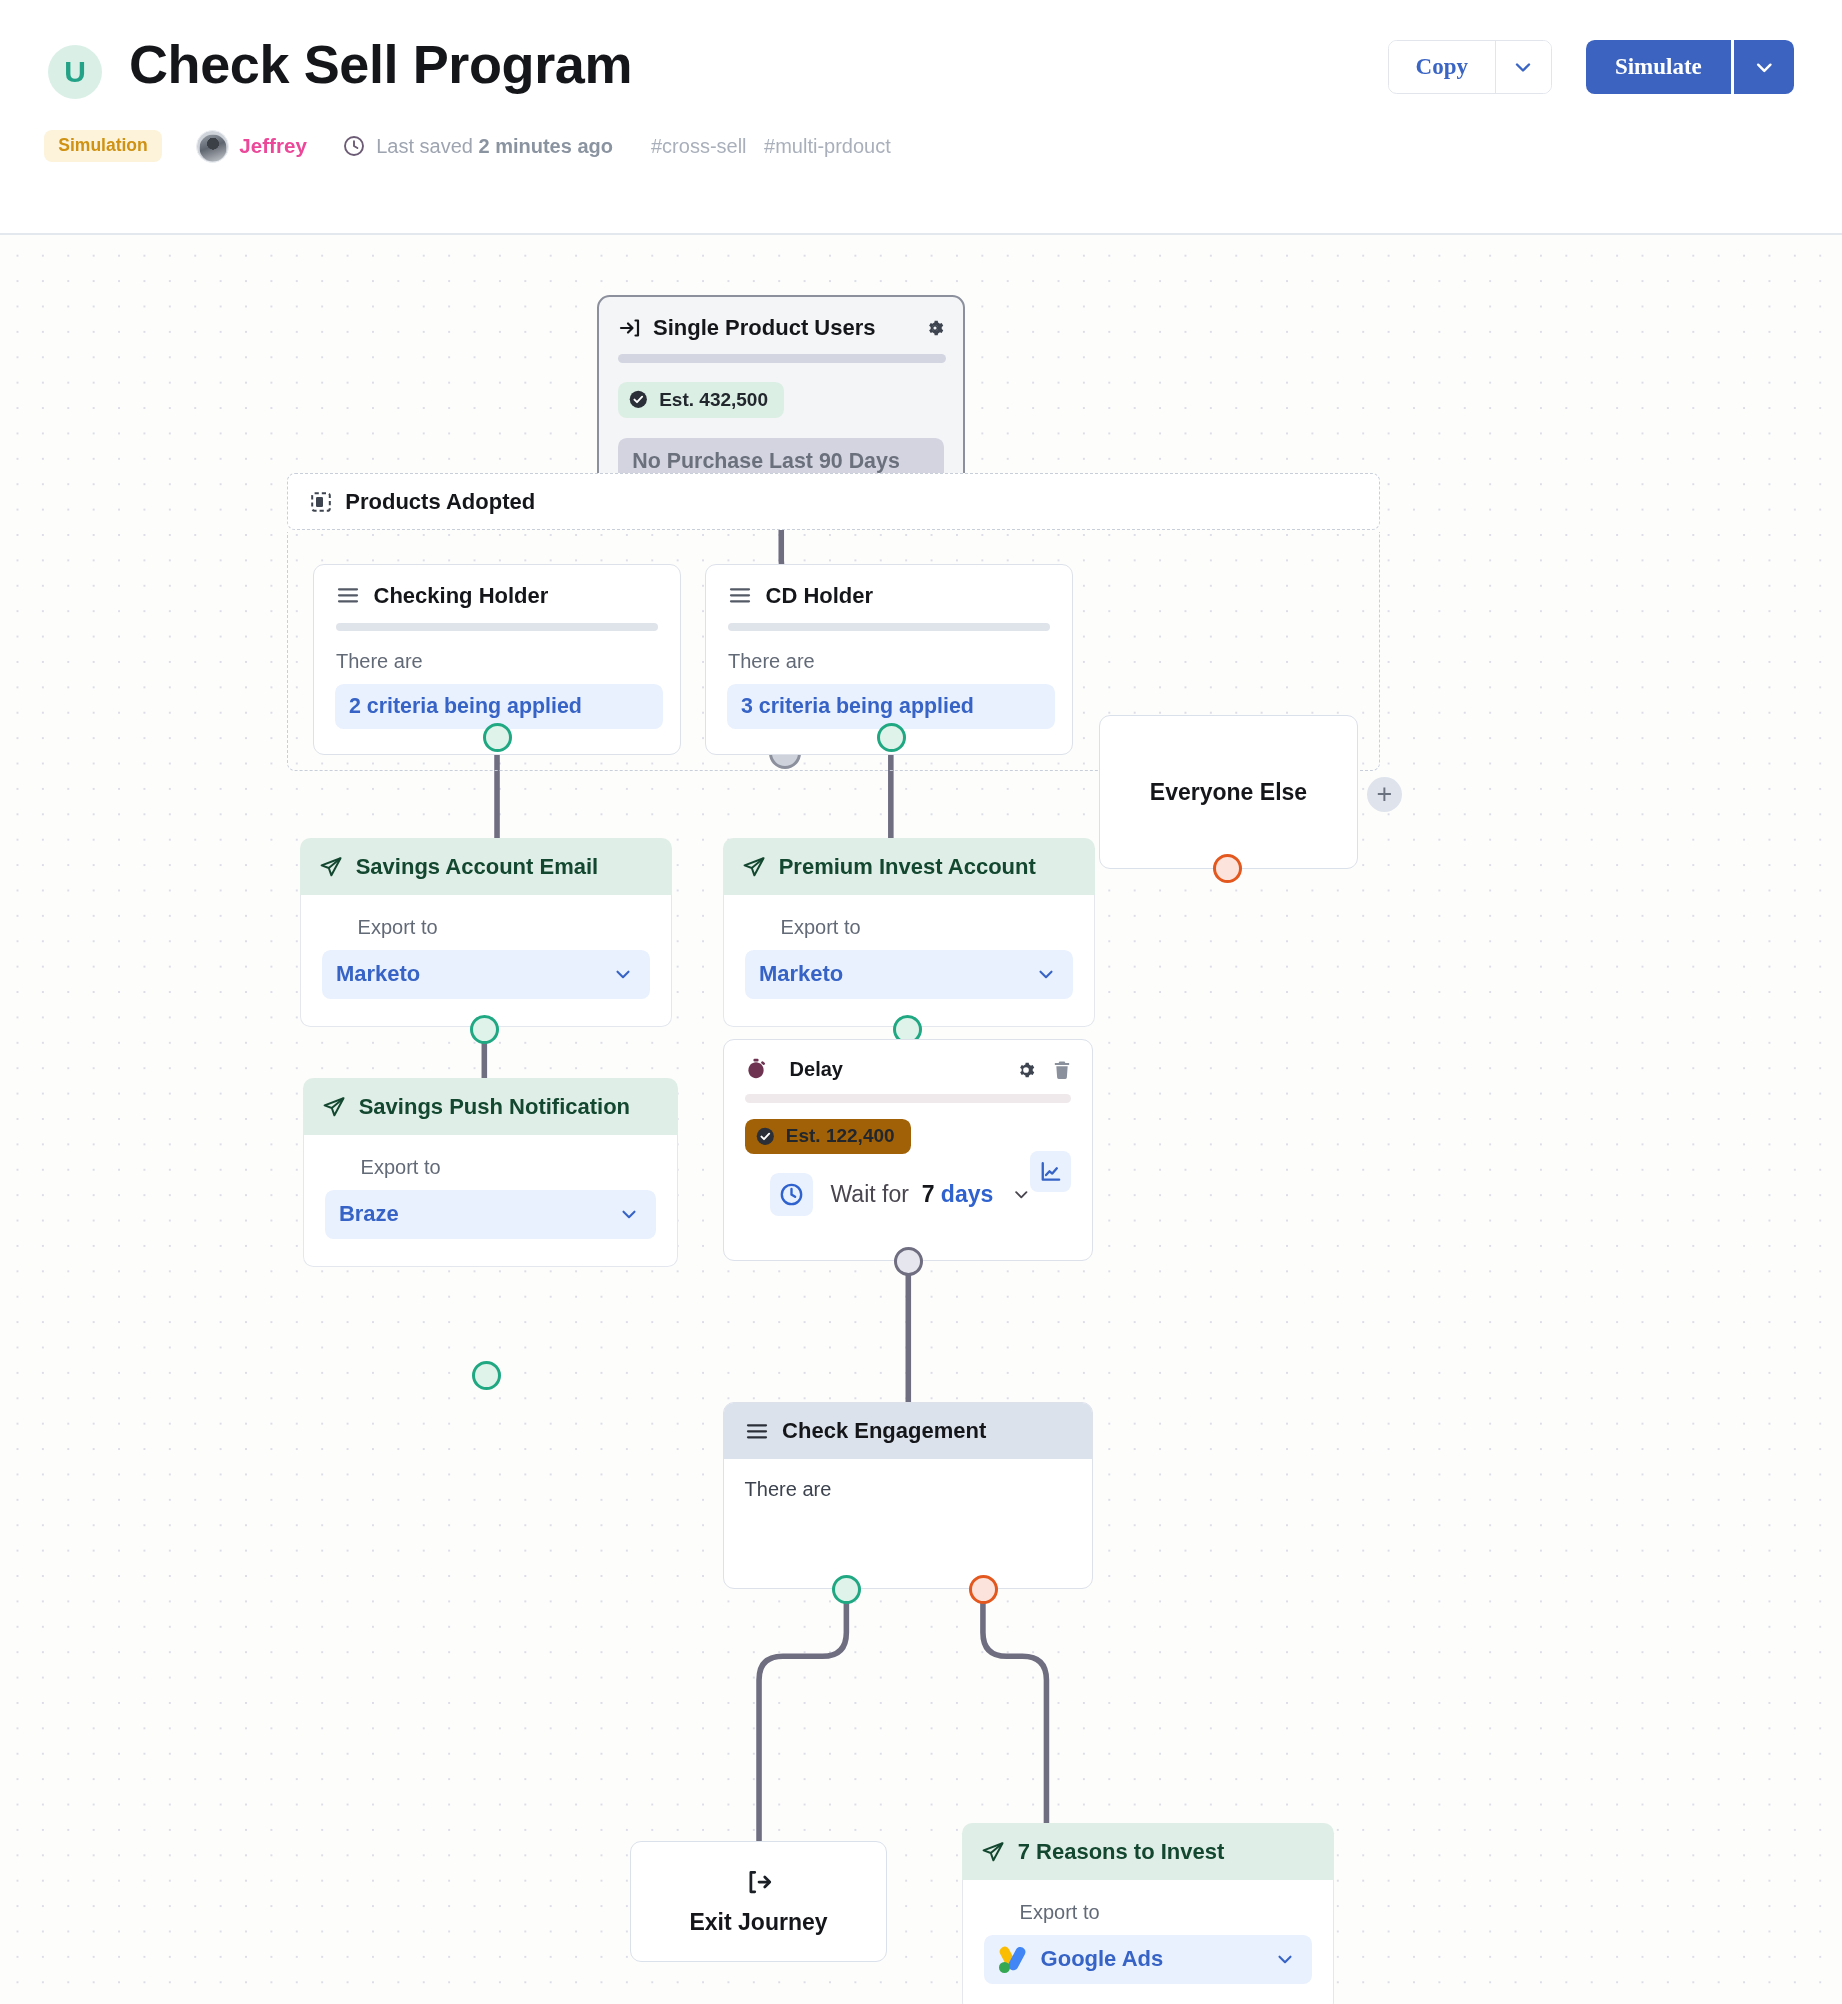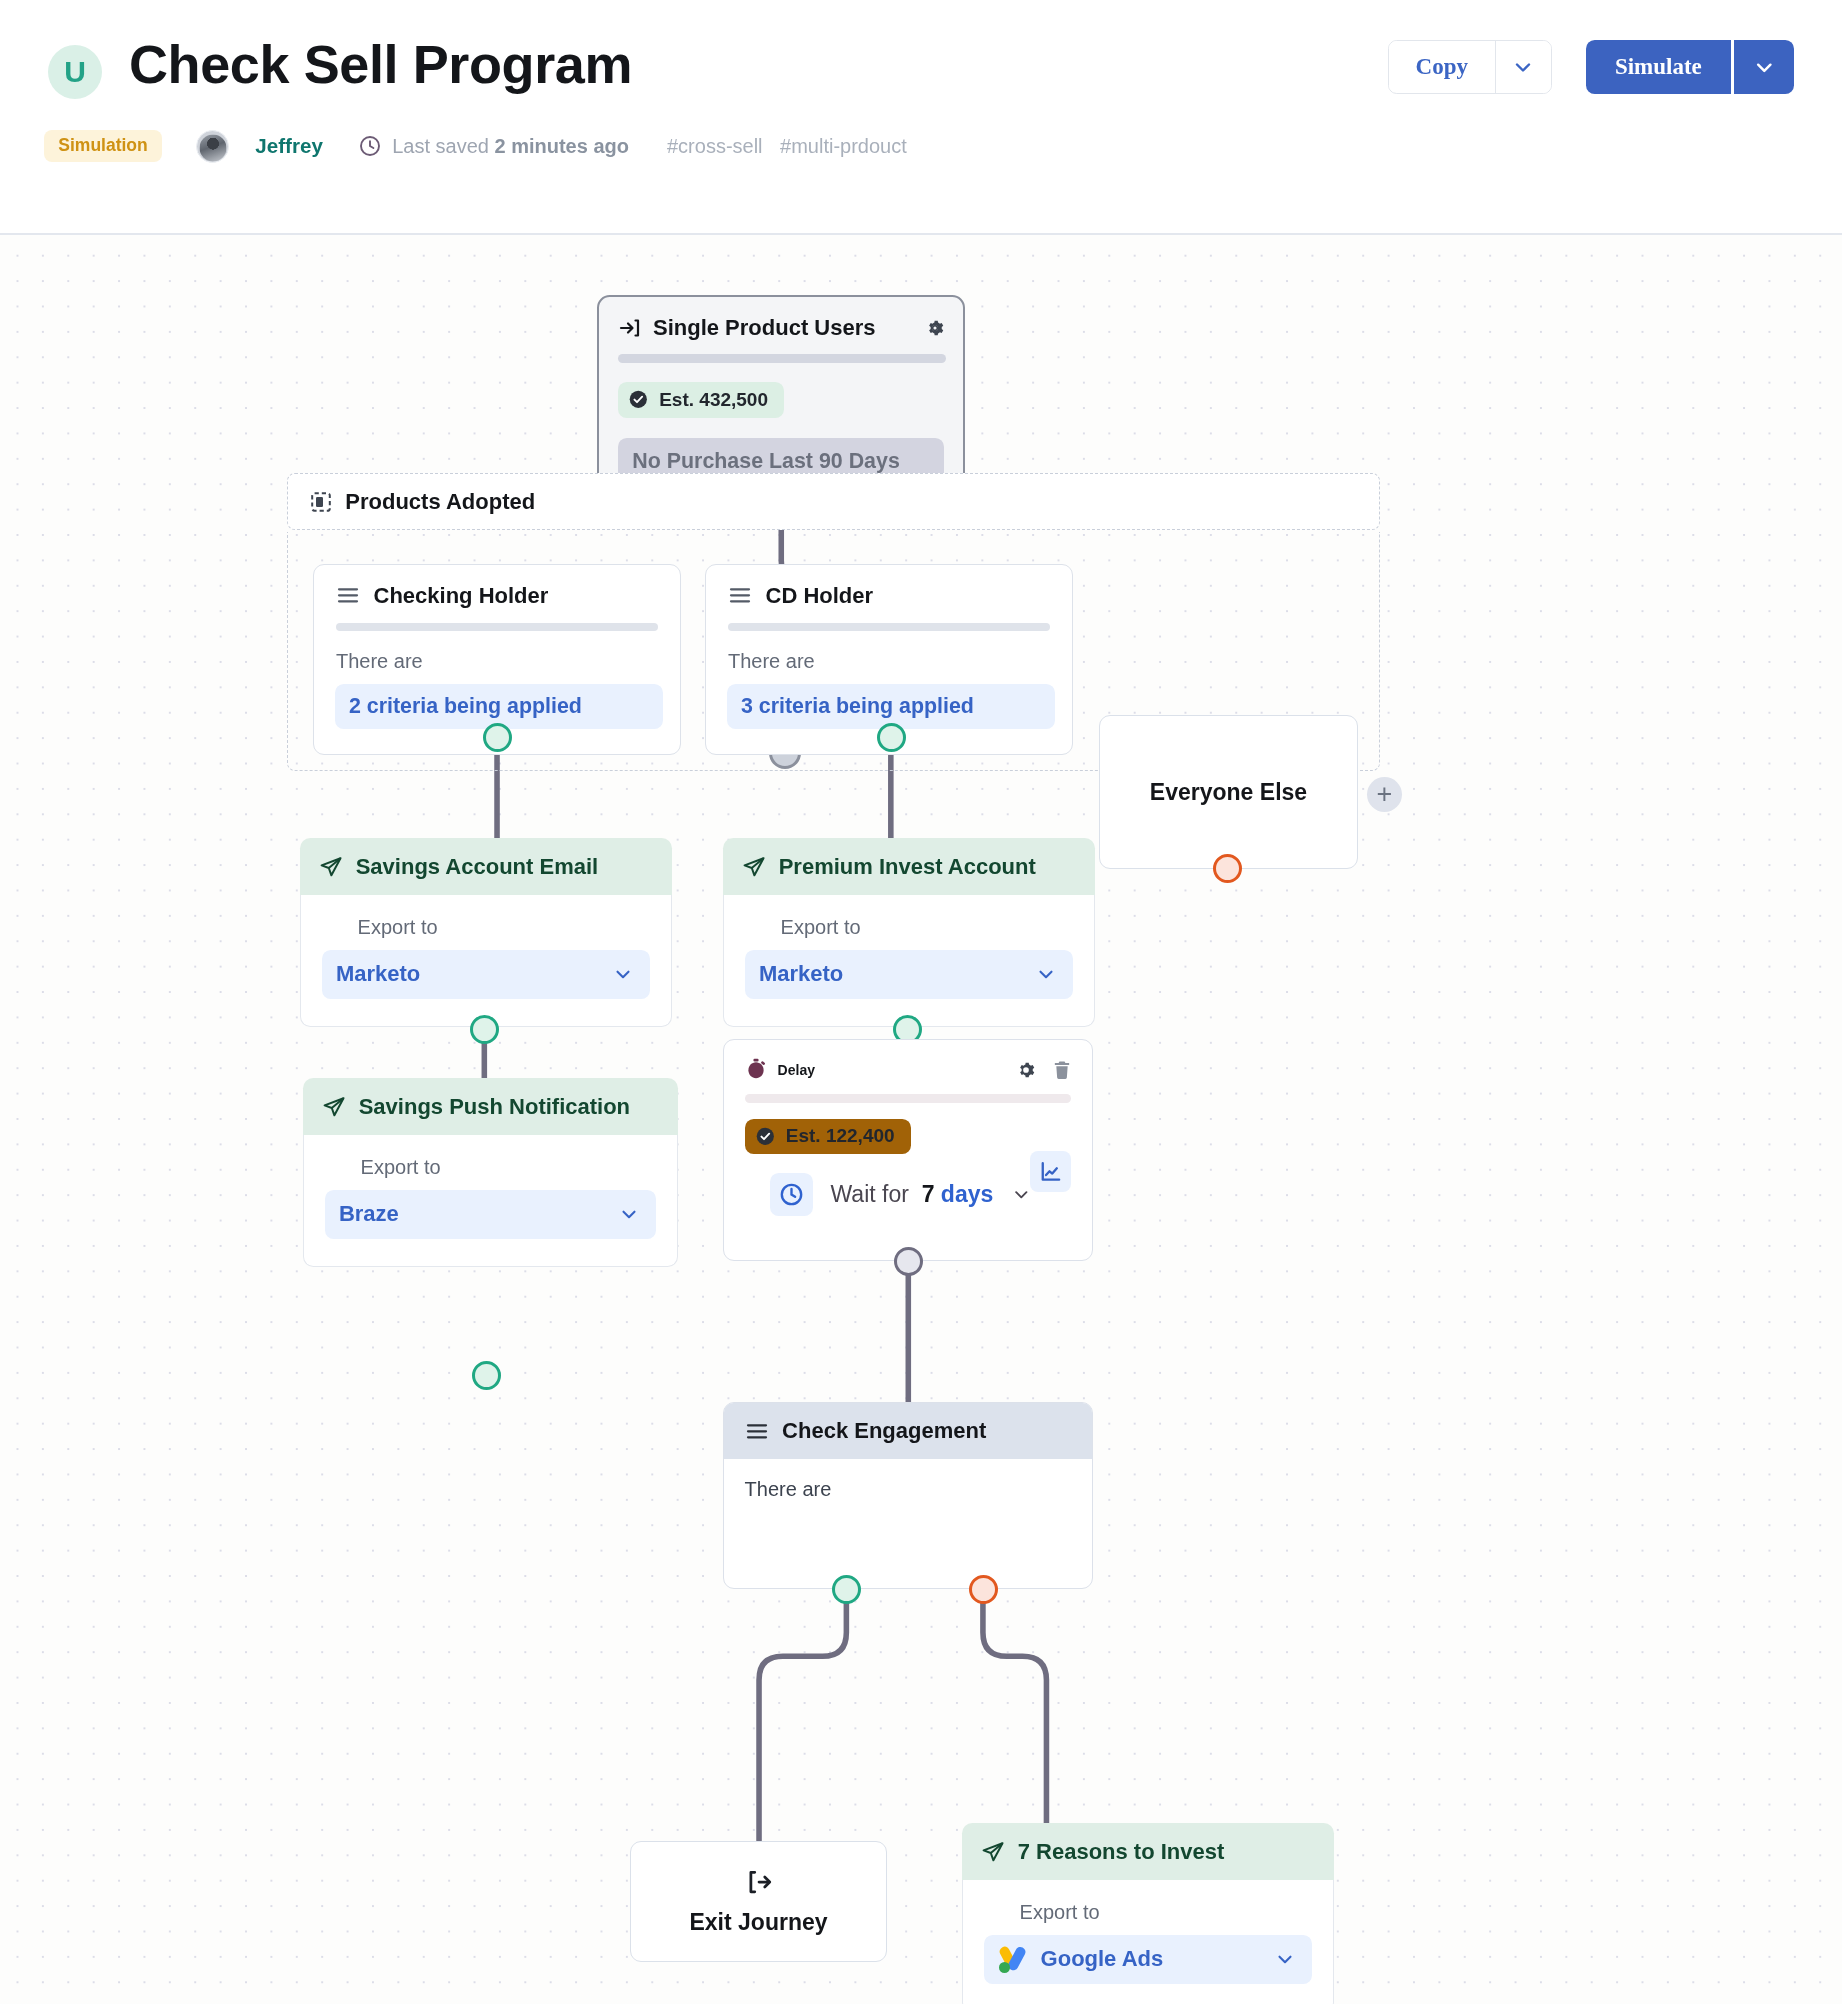--- a/index.html
+++ b/index.html
@@ -47,21 +47,21 @@
     border: 1.6px solid #eceff3;
   }
   #avatar .face {
     position: absolute; left: 50%; top: 56%;
     transform: translate(-50%,-50%);
     width: 27px; height: 27px; border-radius: 50%;
     background:
       radial-gradient(circle at 50% 34%, #3b3f46 0 26%, transparent 27%),
       linear-gradient(160deg,#9aa0a8 0%, #5f656e 45%, #c8ccd2 100%);
   }
-  #author-name { font-size: 20.6px; font-weight: 700; color: #0f766e; margin-left: 16px; }
+  #author-name { font-size: 20.6px; font-weight: 700; color: #ec4899; }
   #saved-block { display: flex; align-items: center; gap: 10.3px; margin-left: 35px; }
   #saved-text { font-size: 20px; color: #9ea5b1; white-space: nowrap; }
   #saved-text b { color: #8a93a0; font-weight: 700; }
   #tags { margin-left: 38px; display: flex; gap: 17.5px; }
   .tag { font-size: 20px; color: #a9b0bb; }
 
   
   #header-actions { position: absolute; right: 48px; top: 40px; display: flex; gap: 34px; font-family: Liberation Serif, serif; }
   .btn-group { display: flex; align-items: stretch; border-radius: 8.7px; overflow: hidden; }
   .btn-group.outline { border: 1.6px solid #e2e6ec; }
@@ -173,21 +173,21 @@
     padding: 0 16px 0 14.3px; font-size: 22px; font-weight: 700; color: #3663c5;
   }
   .select-chip .sc-caret { margin-left: auto; }
 
   
   #node-delay {
     left: 723px; top: 804px; width: 370px; height: 222px;
     background: #fff; border: 1.6px solid #dce1ea; border-radius: 11px;
   }
   #node-delay .nhead { display:flex; align-items:center; gap:11px; padding: 17.5px 19px 0 20.6px; }
-  #node-delay .ntitle { font-size: 14px; font-weight: 700; color: #14161a; }
+  #node-delay .ntitle { font-size: 20px; font-weight: 700; color: #14161a; margin-left: 12px; }
   #node-delay .hicons { margin-left:auto; display:flex; align-items:center; gap: 14.3px; }
   #node-delay .bar { height: 8.7px; border-radius: 4.8px; background: #efe9ec; margin: 12.7px 20.6px 0 20.6px; }
   #node-delay .est {
     display: inline-flex; align-items: center; gap: 10.3px;
     background: #a16207; border-radius: 8.7px; padding: 6.4px 16px 6.4px 10.3px;
     margin: 16px 0 0 20.6px; font-size: 19px; font-weight: 700; color: #22262d;
   }
   #chart-btn {
     position:absolute; right: 20.6px; top: 111px; width: 41px; height: 41px;
     background:#e9f1fe; border-radius: 8px; display:flex; align-items:center; justify-content:center;

